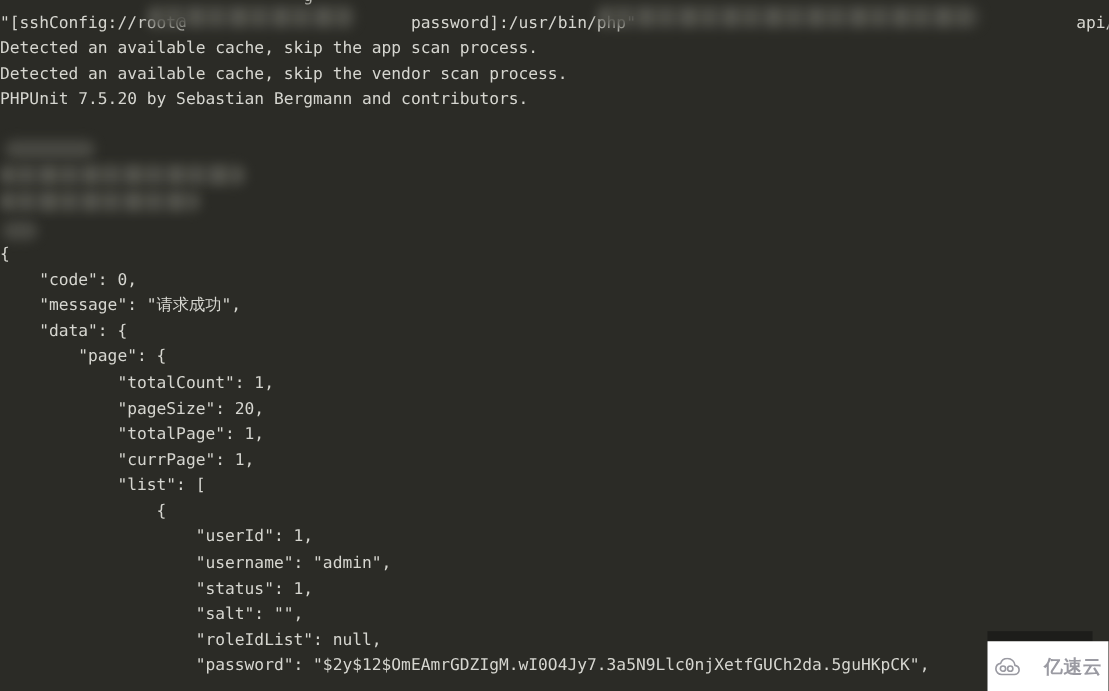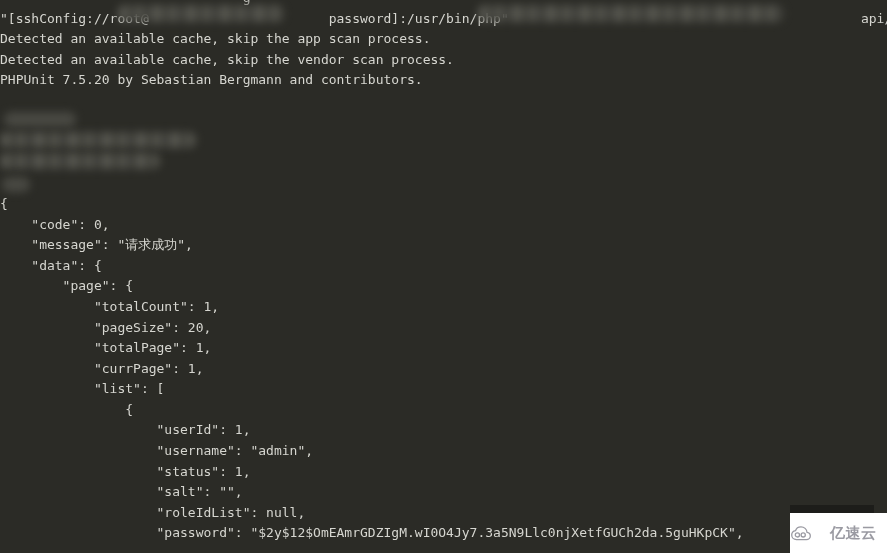--- a/index.html
+++ b/index.html
@@ -58,20 +58,21 @@
         #3f3f3a 26px, #3f3f3a 34px
       );
   }
 
   
   #watermark {
     position: absolute;
     background: #ffffff;
     display: flex;
     align-items: center;
+    justify-content: center;
     gap: 18px;
   }
   #watermark .wm-text {
     font-family: "DejaVu Sans", "Liberation Sans", sans-serif;
     font-size: 15px;
     font-weight: 600;
     color: #9a9aa2;
     letter-spacing: .5px;
   }
   #wm-strip {

